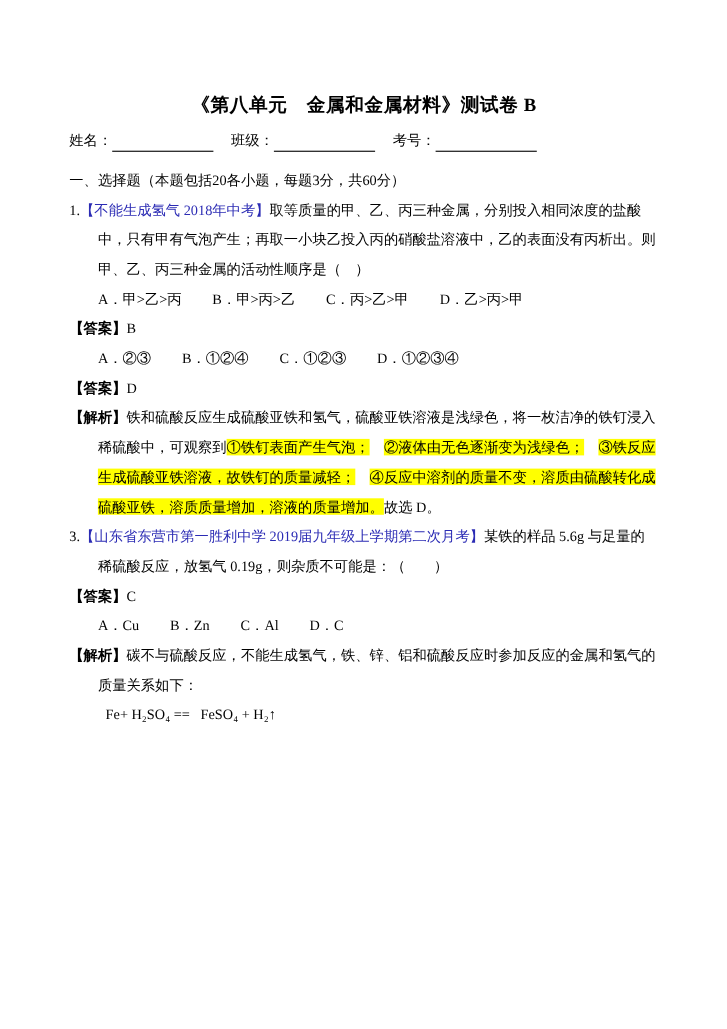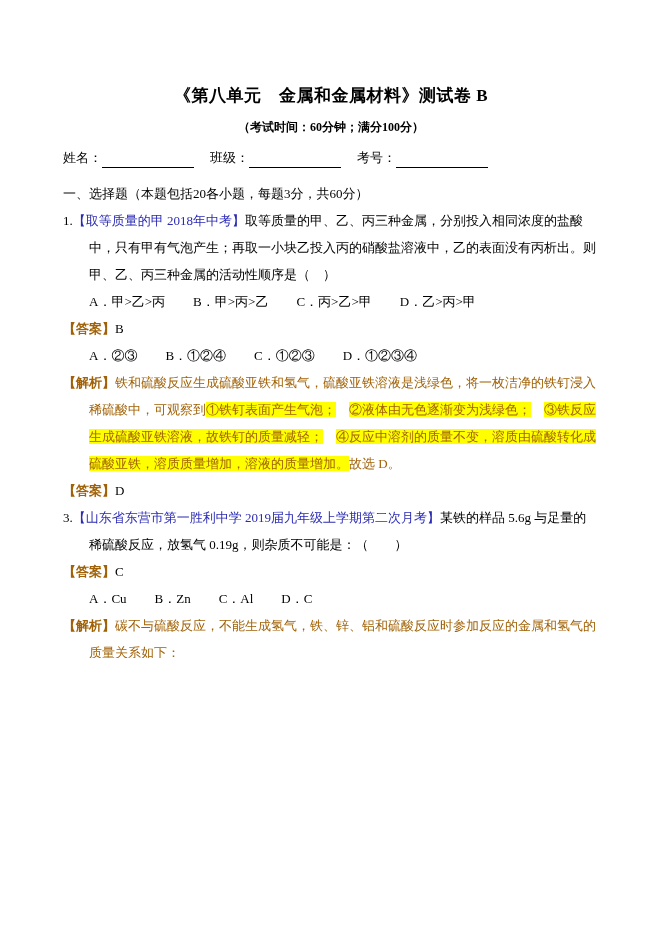--- a/index.html
+++ b/index.html
@@ -45,48 +45,47 @@
     margin-right: 16px;
     vertical-align: bottom;
   }
   .name-row .blank:last-child { margin-right: 0; }
   .section, .para { font-size: 13px; line-height: 27px; }
   .hang { padding-left: 26px; text-indent: -26px; }
   .options { padding-left: 26px; }
   .opt { margin-right: 28px; margin-top: 32px; }
   .opt:last-child { margin-right: 0; }
   .blue { color: #2b2bb4; }
-  .red  { color: #a16207; }
+  .red  { color: #000000; }
   .bold { font-weight: bold; }
   .hl   { background: #ffff00; }
   .eq   { white-space: pre; margin-left: 33px; }
   .eqcol { display: inline-block; width: 118px; margin-left: 28px; }
 </style>
 </head>
 <body>
 
 <div class="page">
 
   <div class="title">《第八单元　金属和金属材料》测试卷 B</div>
-  <div class="subtitle">（考试时间：60分钟；满分100分）</div>
 
   <div class="name-row"><span>姓名：</span><span class="blank"></span><span>班级：</span><span class="blank"></span><span>考号：</span><span class="blank"></span></div>
 
   <div class="section">一、选择题（本题包括20各小题，每题3分，共60分）</div>
 
   <div>
-    <p class="para hang"><span>1.</span><span class="blue">【取等质量的甲 2018年中考】</span><span>取等质量的甲、乙、丙三种金属，分别投入相同浓度的盐酸中，只有甲有气泡产生；再取一小块乙投入丙的硝酸盐溶液中，乙的表面没有丙析出。则甲、乙、丙三种金属的活动性顺序是（　）</span></p>
+    <p class="para hang"><span>1.</span><span class="blue">【不能生成氢气 2018年中考】</span><span>取等质量的甲、乙、丙三种金属，分别投入相同浓度的盐酸中，只有甲有气泡产生；再取一小块乙投入丙的硝酸盐溶液中，乙的表面没有丙析出。则甲、乙、丙三种金属的活动性顺序是（　）</span></p>
     <p class="para options"><span class="opt">A．甲&gt;乙&gt;丙</span><span class="opt">B．甲&gt;丙&gt;乙</span><span class="opt">C．丙&gt;乙&gt;甲</span><span class="opt">D．乙&gt;丙&gt;甲</span></p>
     <p class="para"><span class="red bold">【答案】</span><span>B</span></p>
   </div>
 
   <div>
     <p class="para options"><span class="opt">A．②③</span><span class="opt">B．①②④</span><span class="opt">C．①②③</span><span class="opt">D．①②③④</span></p>
+    <p class="para"><span class="red bold">【答案】</span><span>D</span></p>
     <p class="para hang red"><span class="bold">【解析】</span><span>铁和硫酸反应生成硫酸亚铁和氢气，硫酸亚铁溶液是浅绿色，将一枚洁净的铁钉浸入稀硫酸中，可观察到</span><span class="hl">①铁钉表面产生气泡；</span><span>　</span><span class="hl">②液体由无色逐渐变为浅绿色；</span><span>　</span><span class="hl">③铁反应生成硫酸亚铁溶液，故铁钉的质量减轻；</span><span>　</span><span class="hl">④反应中溶剂的质量不变，溶质由硫酸转化成硫酸亚铁，溶质质量增加，溶液的质量增加。</span><span>故选 D。</span></p>
-    <p class="para"><span class="red bold">【答案】</span><span>D</span></p>
   </div>
 
   <div>
     <p class="para hang"><span>3.</span><span class="blue">【山东省东营市第一胜利中学 2019届九年级上学期第二次月考】</span><span>某铁的样品 5.6g 与足量的稀硫酸反应，放氢气 0.19g，则杂质不可能是：（　　）</span></p>
     <p class="para"><span class="red bold">【答案】</span><span>C</span></p>
     <p class="para options"><span class="opt">A．Cu</span><span class="opt">B．Zn</span><span class="opt">C．Al</span><span class="opt">D．C</span></p>
     <p class="para hang red"><span class="bold">【解析】</span><span>碳不与硫酸反应，不能生成氢气，铁、锌、铝和硫酸反应时参加反应的金属和氢气的质量关系如下：</span></p>
     <p class="para red eq"><span>Fe+ H₂SO₄ ==   FeSO₄ + H₂↑</span></p>
     <p class="para red"><span class="eqcol">56</span><span>2</span></p>
   </div>

